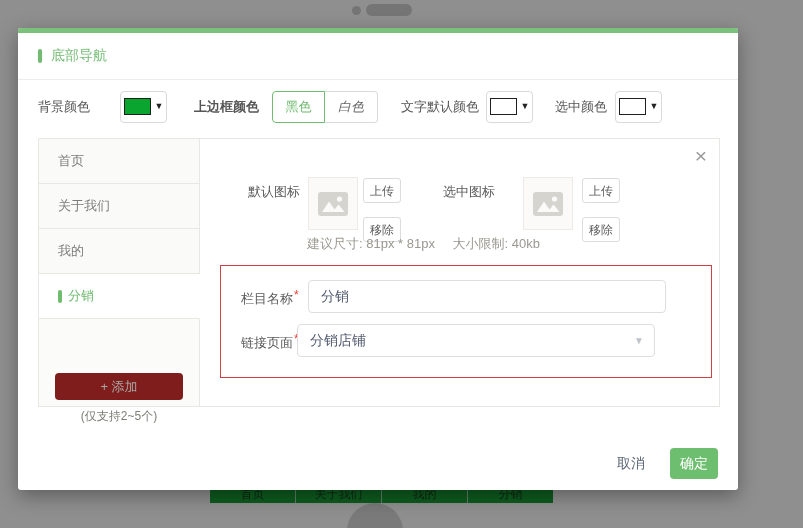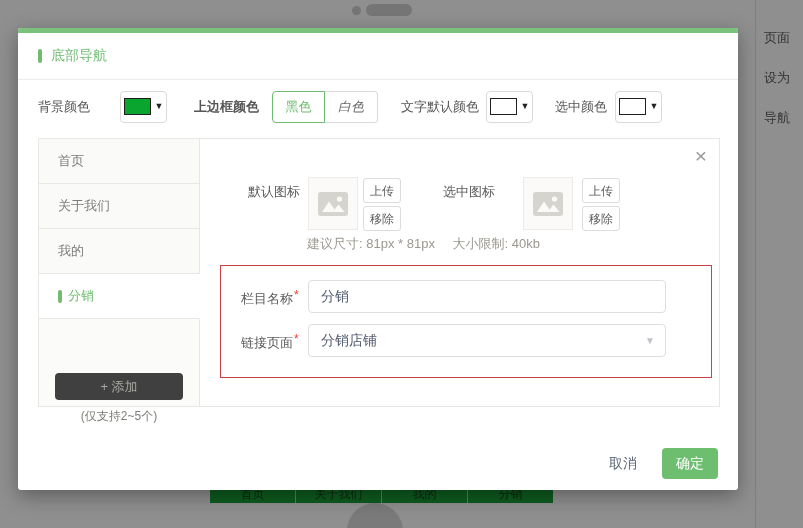--- a/index.html
+++ b/index.html
@@ -50,65 +50,60 @@
   .swatch.sw3{margin-left:8px;}
 
   
   .tab-box{position:absolute;left:20px;top:110px;width:682px;height:269px;display:flex;}
   .tab-col{width:162px;flex-shrink:0;display:flex;flex-direction:column;border-left:1px solid #e9e7e3;border-top:1px solid #e9e7e3;border-bottom:1px solid #e9e7e3;}
   .tab-item{height:45px;background:#fafaf8;border-bottom:1px solid #e9e7e3;border-right:1px solid #e9e7e3;display:flex;align-items:center;padding-left:19px;font-size:13px;color:#7c7c7c;cursor:pointer;}
   .tab-item.active{background:#fff;border-right-color:transparent;color:var(--accent);}
   .tab-pill{display:none;width:4px;height:13px;border-radius:2px;background:var(--accent);margin-right:6px;}
   .tab-item.active .tab-pill{display:block;}
   .tab-filler{flex:1;background:#fbfbf9;border-right:1px solid #e9e7e3;display:flex;flex-direction:column;justify-content:flex-end;}
-  .add-btn{margin:0 16px 6px;height:27px;background:#404040;border:none;border-radius:4px;color:#a8a8a2;font-size:13px;cursor:pointer;font-family:inherit;}
+  .add-btn{margin:0 16px 6px;height:27px;background:#7f1d1d;border:none;border-radius:4px;color:#a8a8a2;font-size:13px;cursor:pointer;font-family:inherit;}
   .tab-note{position:absolute;left:20px;top:380px;width:162px;text-align:center;font-size:12px;color:#7e7e78;}
 
   
   .panel{flex:1;background:#fff;border-top:1px solid #e9e7e3;border-right:1px solid #e9e7e3;border-bottom:1px solid #e9e7e3;position:relative;}
   .close-x{position:absolute;top:6px;right:12px;font-size:21px;font-weight:300;color:#9a9a9a;cursor:pointer;line-height:1;}
   .icon-label{position:absolute;top:44px;font-size:13px;color:#5a5a5a;}
   .icon-label.l1{left:48px;}
   .icon-label.l2{left:243px;}
   .ph{position:absolute;top:38px;width:50px;height:53px;background:#fbfaf8;border:1px solid #edebe7;display:flex;align-items:center;justify-content:center;cursor:pointer;}
   .ph.p1{left:108px;}
   .ph.p2{left:323px;}
-  .btn-col{position:absolute;top:39px;display:flex;flex-direction:column;gap:3px;}
+  .btn-col{position:absolute;top:39px;display:flex;flex-direction:column;gap:14px;}
   .btn-col.c1{left:163px;}
   .btn-col.c2{left:382px;}
   .mini-btn{width:38px;height:25px;background:#fff;border:1px solid #dcdcdc;border-radius:3px;font-size:12px;color:#5a5a5a;cursor:pointer;font-family:inherit;line-height:1;}
   .hint{position:absolute;left:107px;top:96px;font-size:13px;color:#9a988f;}
   .hint .hint-limit{margin-left:14px;}
 
   .redbox{position:absolute;left:20px;top:126px;width:492px;height:113px;border:1px solid var(--red);}
   .f-label{position:absolute;left:20px;font-size:13px;color:#5a5a5a;}
   .f-label .req{color:#f04134;font-size:12px;vertical-align:4px;margin-left:1px;}
   .f-label.r1{top:22px;}
   .f-label.r2{top:66px;}
   .f-input{position:absolute;left:87px;top:14px;width:358px;height:33px;border:1px solid #dcdee2;border-radius:4px;padding:0 12px;font-size:14px;color:#515a6e;font-family:inherit;outline:none;background:#fff;}
-  .f-select{position:absolute;left:87px;top:58px;width:358px;height:33px;border:1px solid #dcdee2;border-radius:4px;background:#fff;cursor:pointer;}
+  .f-select{position:absolute;left:76px;top:58px;width:358px;height:33px;border:1px solid #dcdee2;border-radius:4px;background:#fff;cursor:pointer;}
   .f-select .sel-text{line-height:31px;padding-left:12px;font-size:14px;color:#515a6e;}
   .sel-caret{position:absolute;right:10px;top:0;line-height:31px;font-size:10px;color:#bfc3ca;}
 
   
   .footer{position:absolute;right:20px;bottom:11px;display:flex;align-items:center;gap:25px;}
   .cancel-btn{font-size:14px;color:#5c6676;background:none;border:none;cursor:pointer;font-family:inherit;}
-  .confirm-btn{width:56px;height:31px;background:#6dbe6e;border:none;border-radius:4px;color:#fff;font-size:14px;cursor:pointer;font-family:Liberation Mono, monospace;}
+  .confirm-btn{width:48px;height:31px;background:#6dbe6e;border:none;border-radius:4px;color:#fff;font-size:14px;cursor:pointer;font-family:Liberation Mono, monospace;}
 </style>
 </head>
 <body>
 
 <div class="backdrop">
   <div class="bg-capsule-dot"></div>
   <div class="bg-capsule"></div>
-  <div class="bg-right-panel" id="bg-right-panel">
-      <div class="bg-menu-item">页面</div>
-      <div class="bg-menu-item">设为</div>
-      <div class="bg-menu-item">导航</div>
-    </div>
   <div class="bg-nav" id="bg-nav">
       <div class="bg-nav-item">首页</div>
       <div class="bg-nav-item">关于我们</div>
       <div class="bg-nav-item">我的</div>
       <div class="bg-nav-item">分销</div>
     </div>
   <div class="bg-circle"></div>
 </div>
 <div class="overlay"></div>
 

